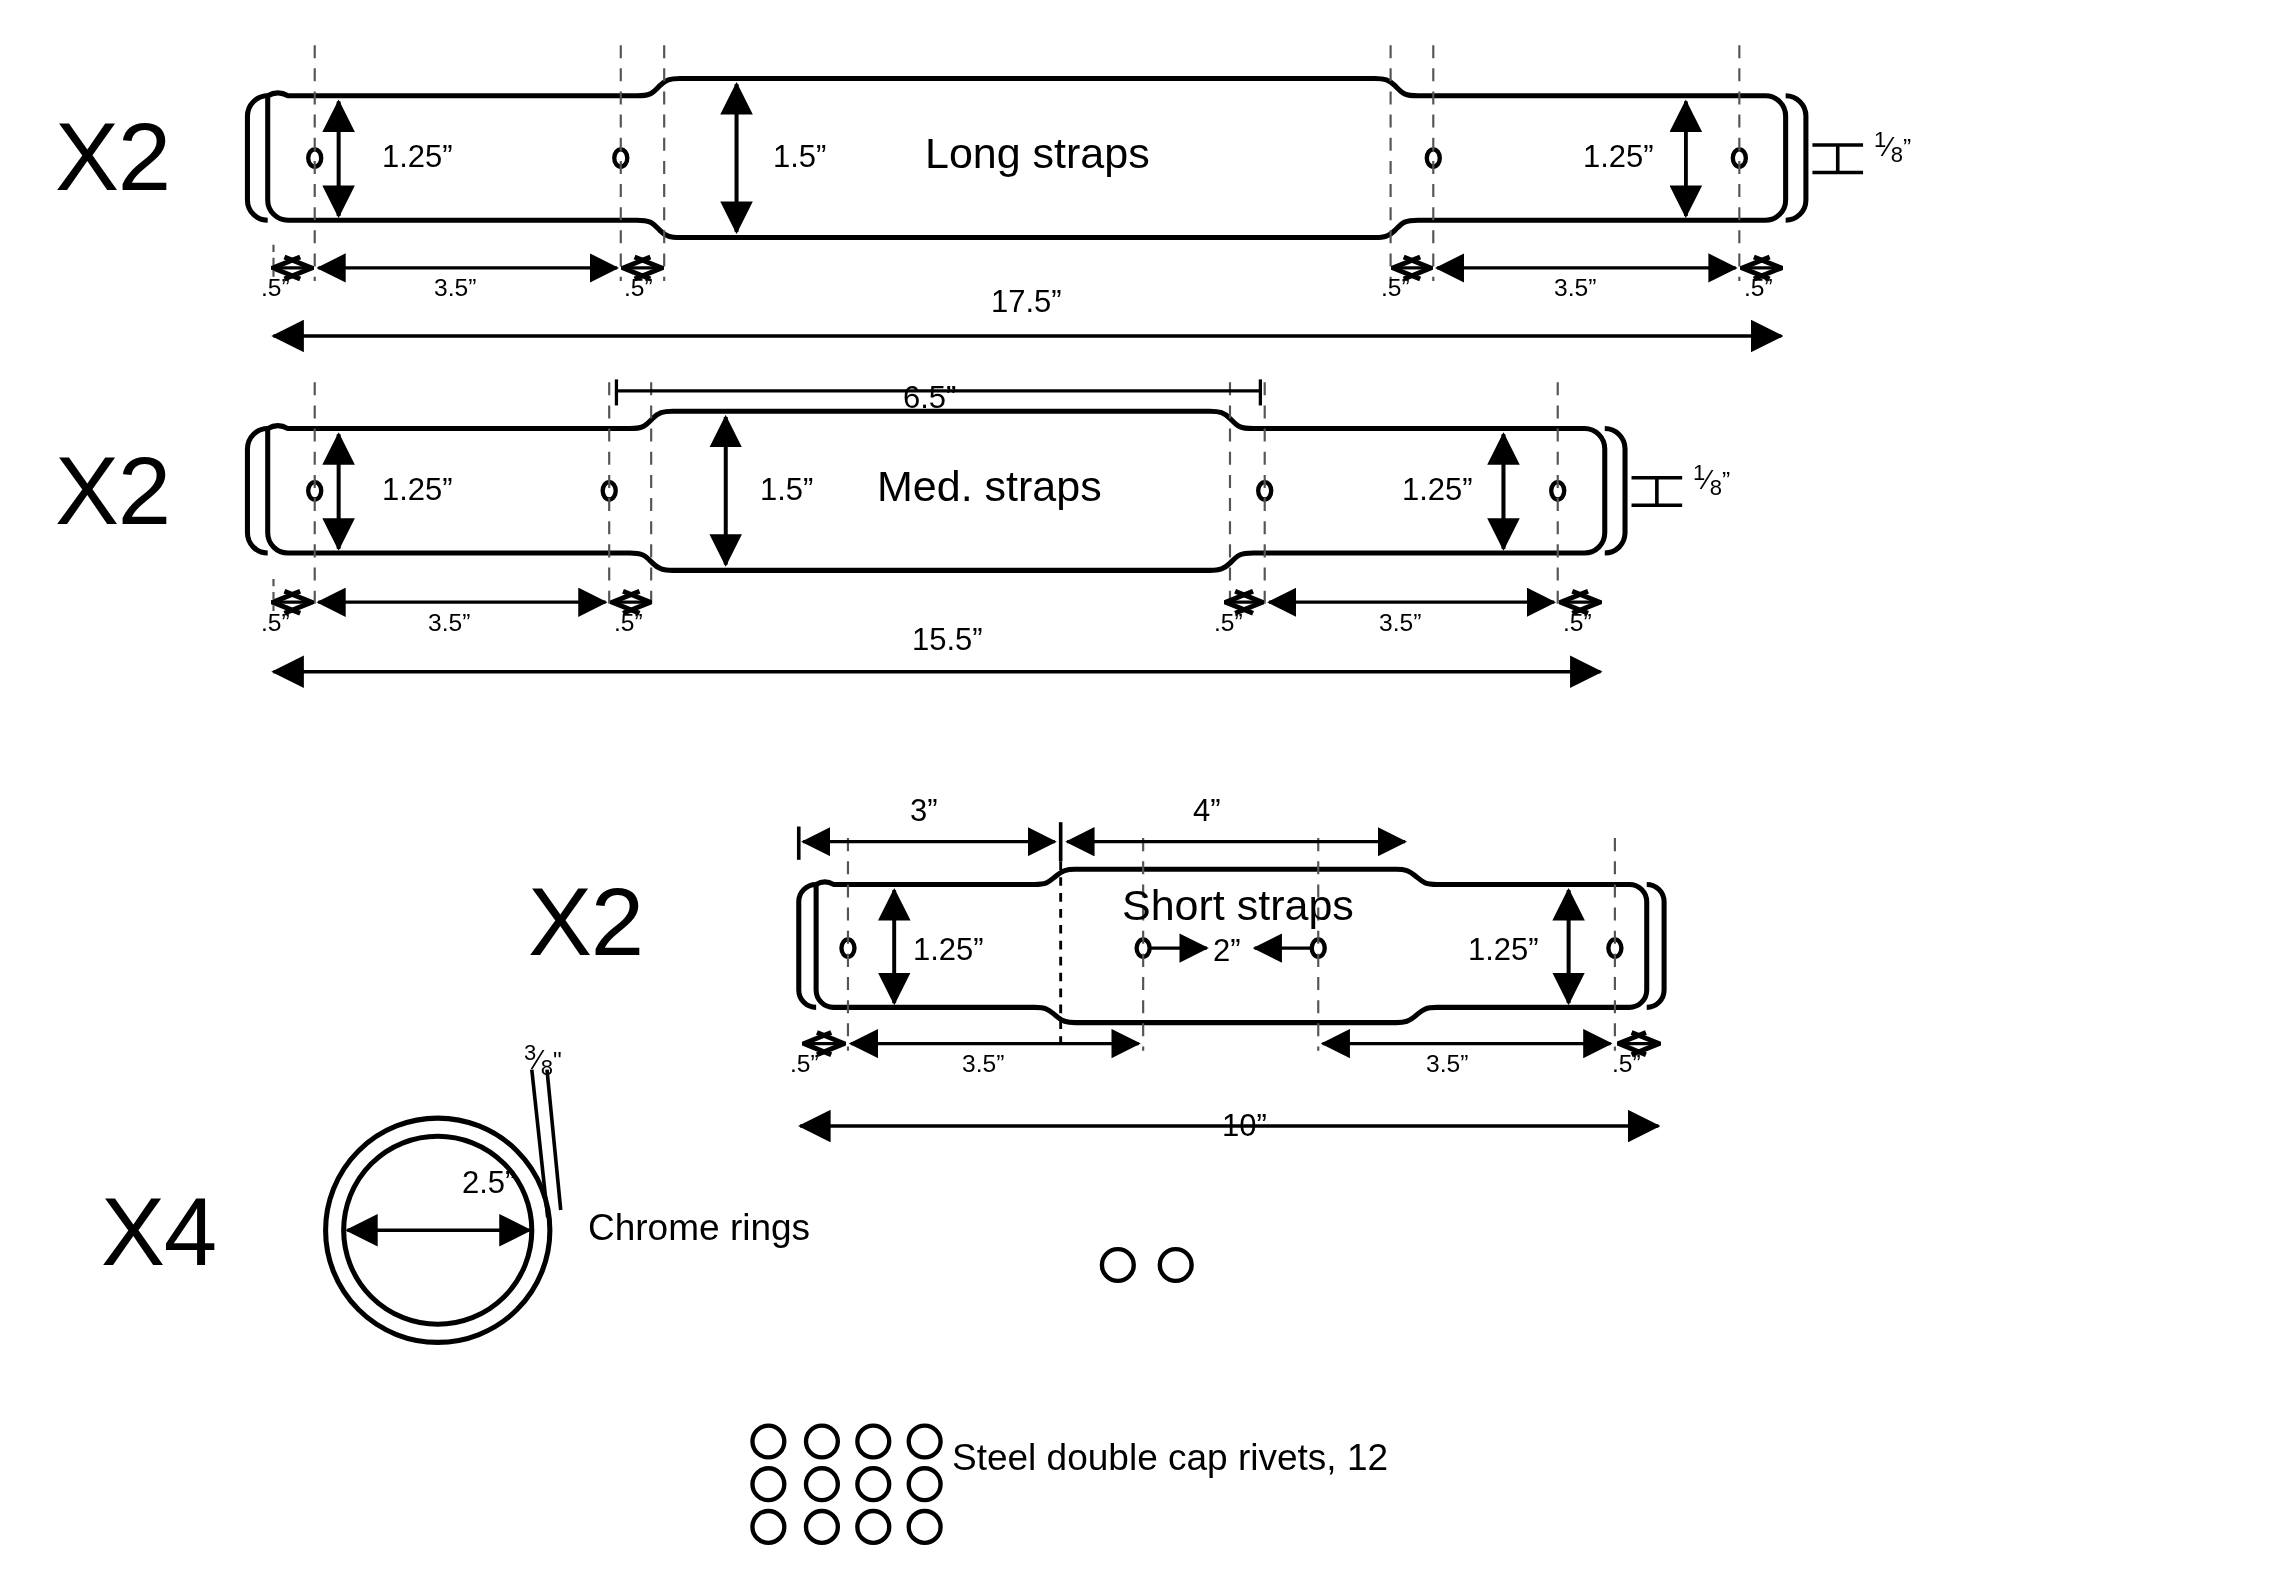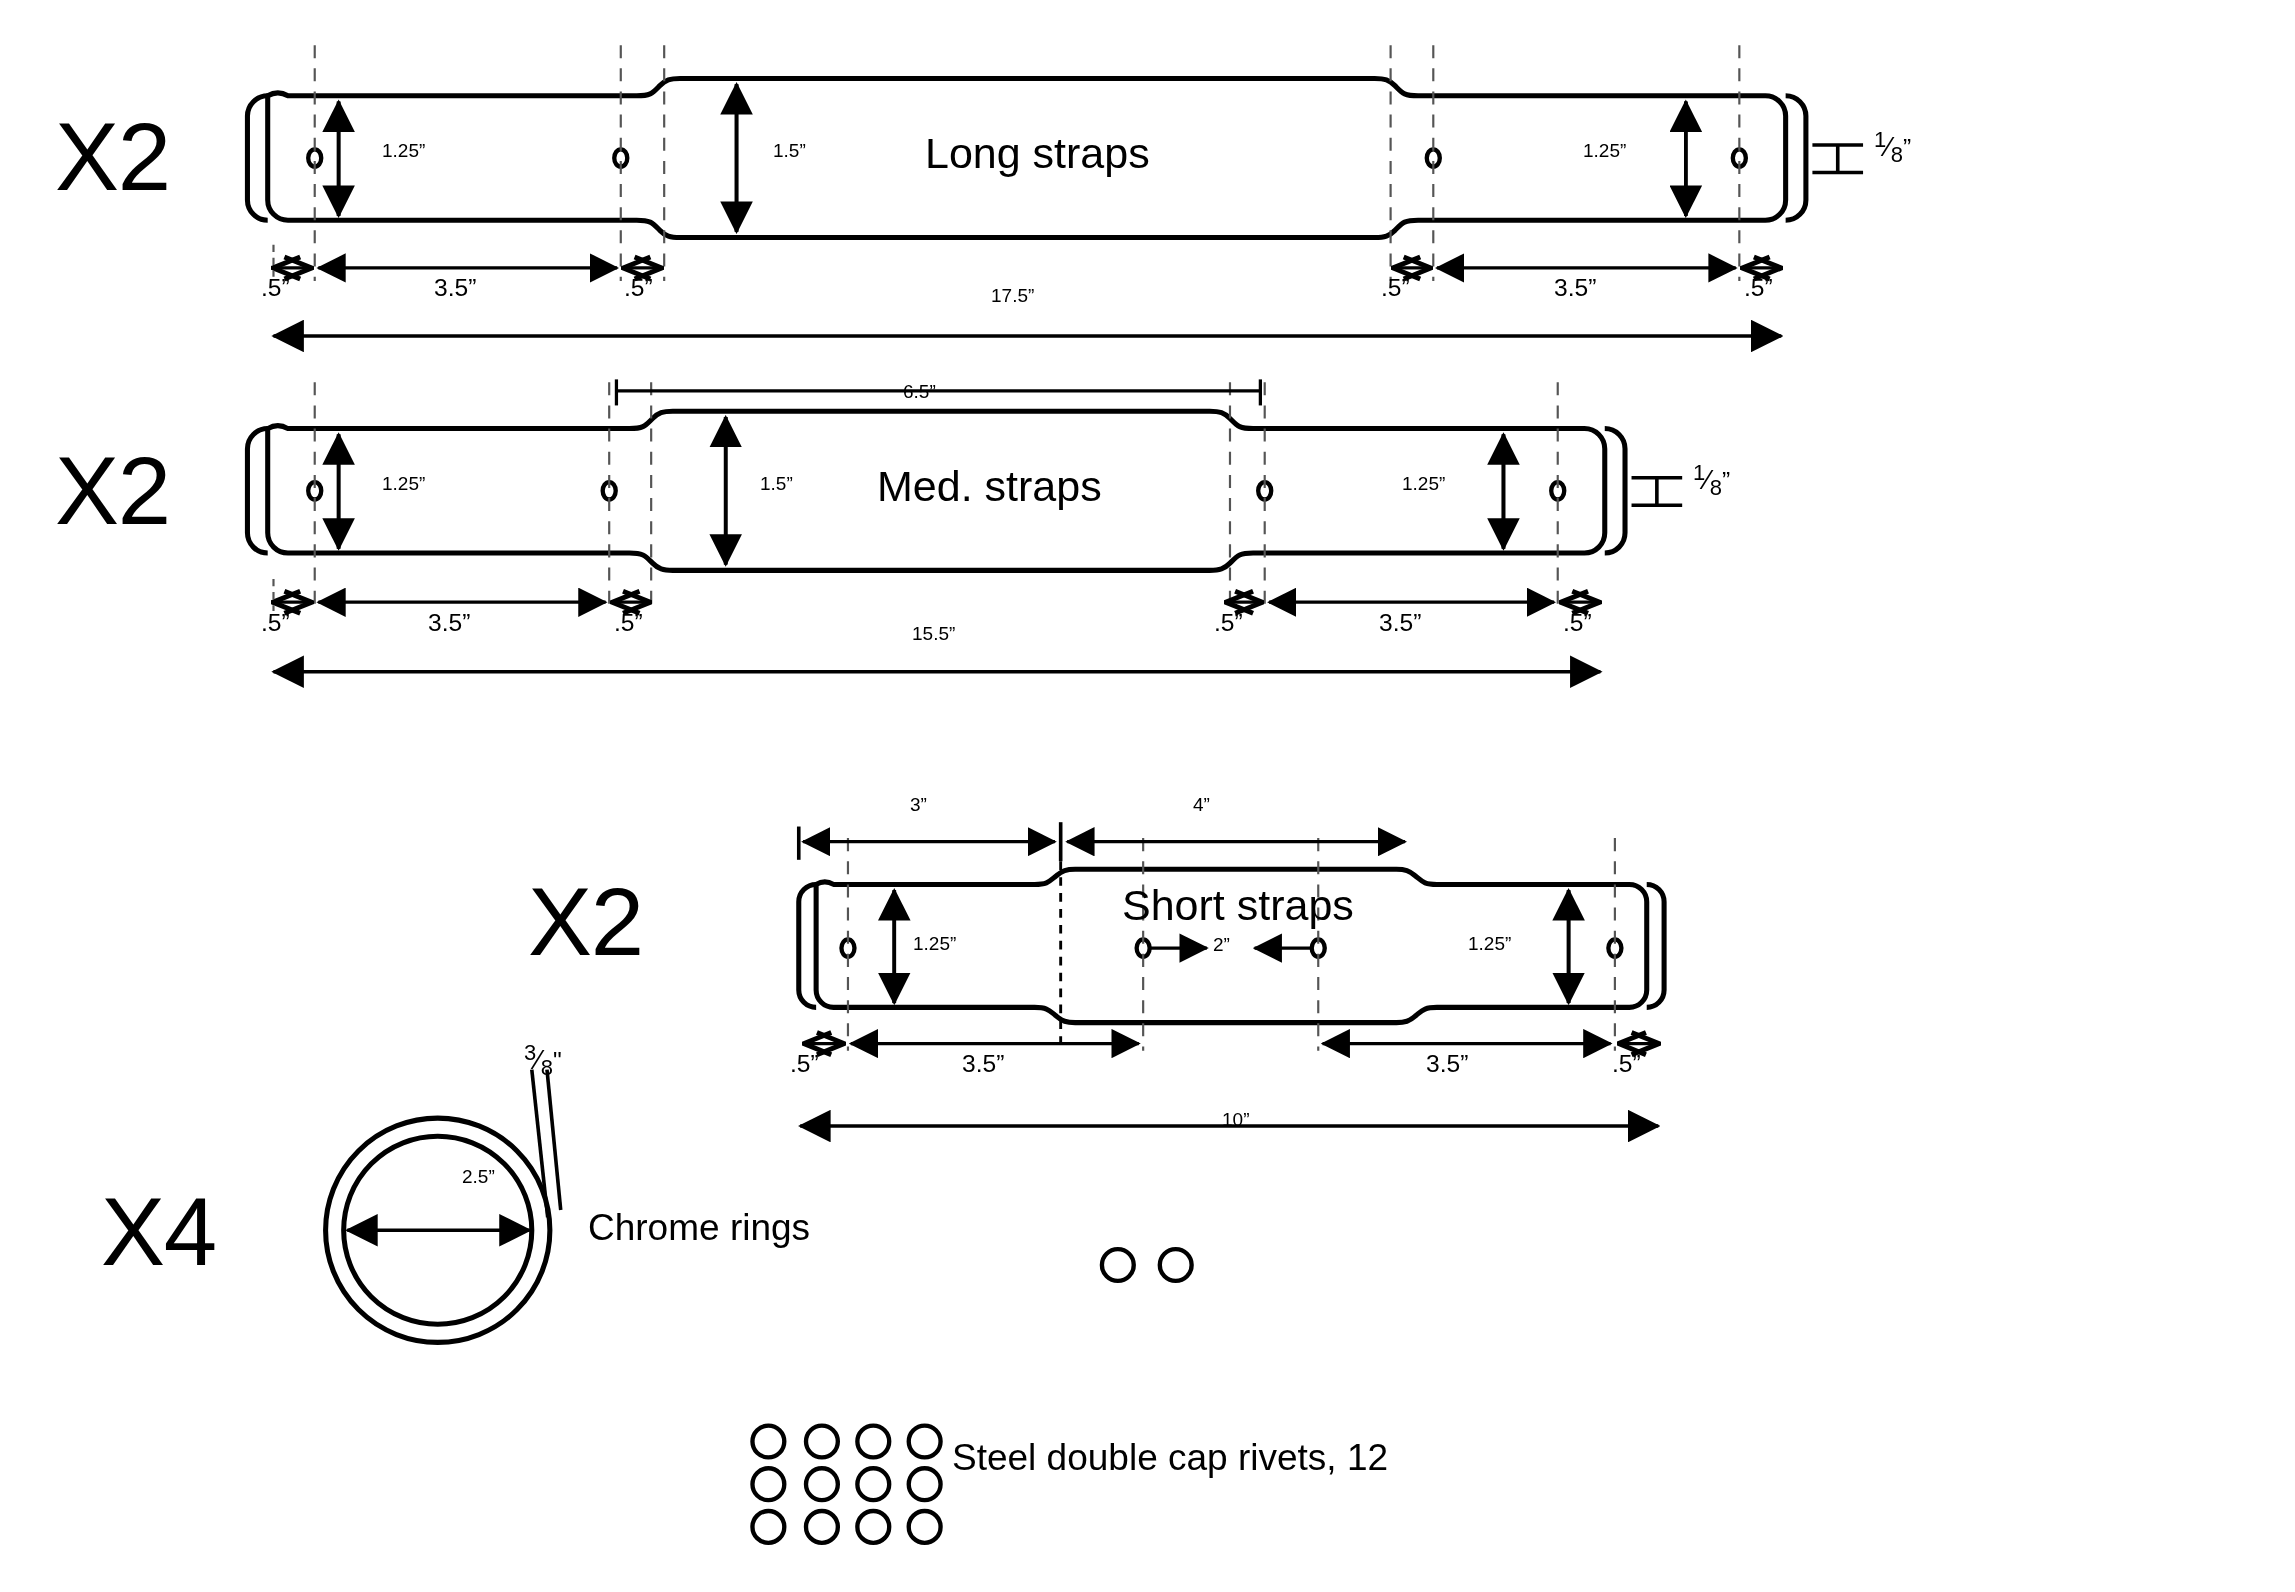--- a/index.html
+++ b/index.html
@@ -11,21 +11,21 @@
   svg.draw{position:absolute;left:0;top:0;width:2295px;height:1593px;}
   .qty{
     position:absolute;font-size:96px;font-weight:400;letter-spacing:-1.4px;
     line-height:1;white-space:nowrap;font-family:"Liberation Sans",sans-serif;
   }
   .partlabel{
     position:absolute;font-size:43px;white-space:nowrap;line-height:1;
     font-family:"Liberation Sans",sans-serif;
   }
   .dim{
-    position:absolute;font-size:19px;white-space:nowrap;line-height:1;
+    position:absolute;font-size:31px;white-space:nowrap;line-height:1;
     font-family:"Liberation Sans",sans-serif;
   }
   .dim-sm{
     position:absolute;font-size:24.6px;white-space:nowrap;line-height:1;
     font-family:"Liberation Sans",sans-serif;
   }
   .frac{
     position:absolute;white-space:nowrap;line-height:1;
     font-family:"Liberation Sans",sans-serif;font-size:24.6px;
   }

